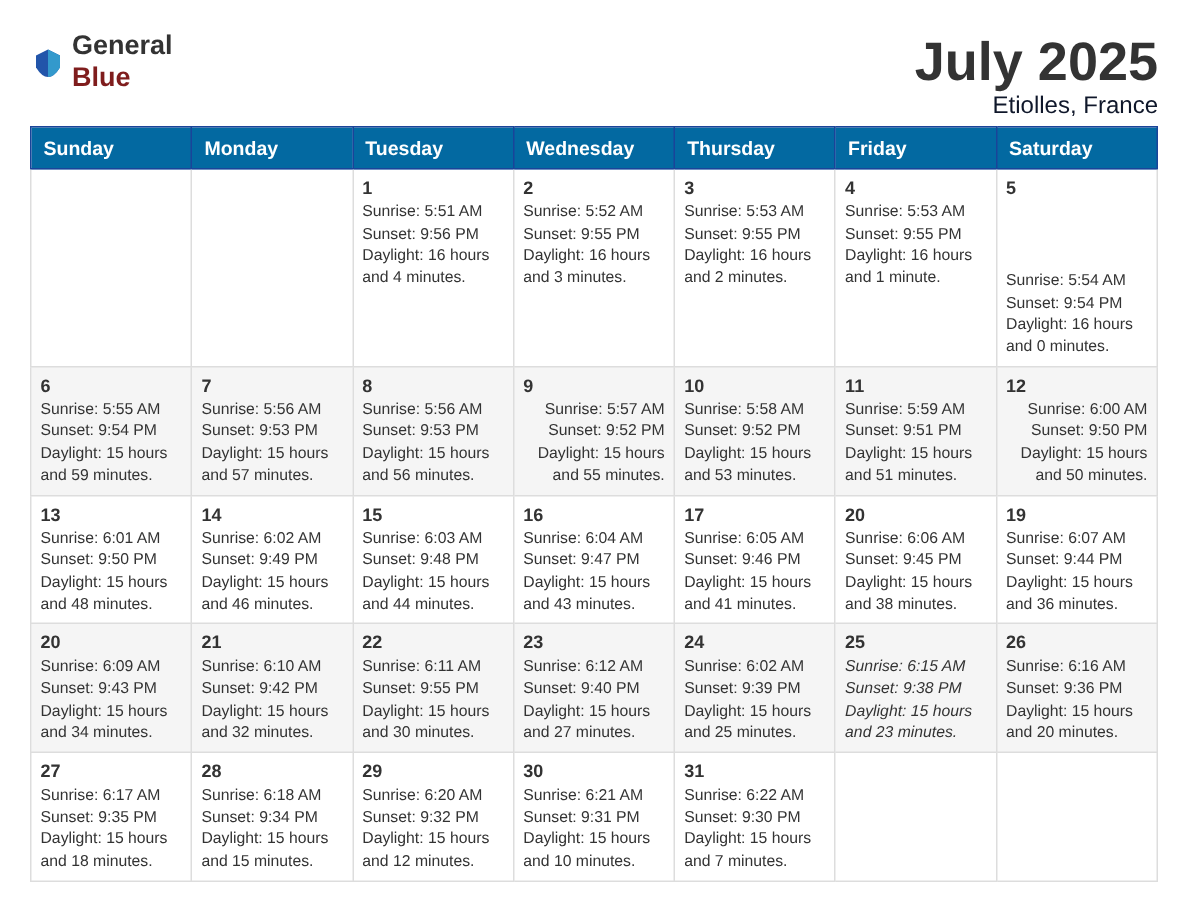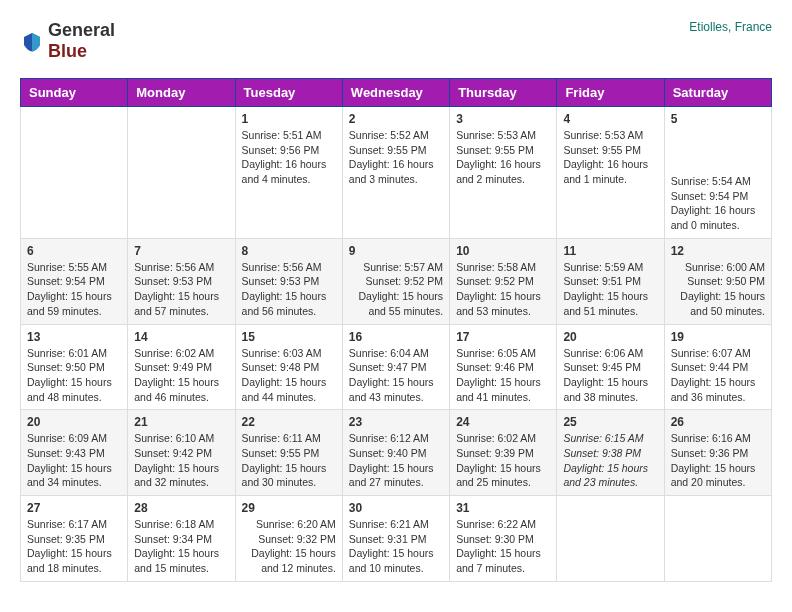--- a/index.html
+++ b/index.html
@@ -7,50 +7,50 @@
       font-family: Arial, sans-serif;
       background: #fff;
       width: 792px;
       min-height: 612px;
       padding: 20px;
     }
     .header {
       display: flex;
       justify-content: space-between;
       align-items: flex-start;
-      margin-bottom: 16px;
+      margin-bottom: 4px;
     }
     .logo {
       display: flex;
       align-items: center;
       gap: 4px;
     }
     .logo-icon {
       width: 24px;
       height: 24px;
     }
     .title-block {
       text-align: right;
     }
     .month-title {
       font-size: 36px;
       font-weight: bold;
       color: #333;
     }
     .location-title {
-      font-size: 12px;
-      color: #0f766e;
+      font-size: 16px;
+      color: #0f172a;
     }
     .calendar {
       width: 100%;
       border-collapse: collapse;
       border: 1px solid #ccc;
     }
     .calendar th {
-      background-color: #a21caf;
+      background-color: #0369a1;
       color: #fff;
       text-align: left;
       padding: 6px 8px;
       font-size: 13px;
       font-weight: bold;
       border: 1px solid #1a4499;
     }
     .calendar td {
       vertical-align: top;
       padding: 5px 6px;
@@ -90,20 +90,21 @@
     <svg class="logo-icon" viewBox="0 0 30 30">
       <path d="M15 5 L25 10 L25 20 Q20 28 15 28 Q10 28 5 20 L5 10 Z" fill="#2255aa"></path>
       <path d="M15 5 L25 10 L25 20 Q20 28 15 28" fill="#3399cc"></path>
     </svg>
     <div>
       <span style="font-size:18px;font-weight:bold;color:#333;">General</span><br>
       <span style="font-size:18px;font-weight:bold;color:#7f1d1d;">Blue</span>
     </div>
   </div>
   <div class="title-block">
+    <div class="month-title">July 2025</div>
     <div class="location-title">Etiolles, France</div>
   </div>
 </div>
 
 <table class="calendar">
   <thead>
     <tr>
     <th>Sunday</th>
         <th>Monday</th>
         <th>Tuesday</th>
@@ -316,21 +317,21 @@
         </td>
         <td>
           <span class="day-num">28</span>
           <div class="day-info" style="white-space: pre-line;">Sunrise: 6:18 AM
 Sunset: 9:34 PM
 Daylight: 15 hours
 and 15 minutes.</div>
         </td>
         <td>
           <span class="day-num">29</span>
-          <div class="day-info" style="white-space: pre-line; text-align: right;">Sunrise: 6:20 AM
+          <div class="day-info" style="white-space: pre-line;">Sunrise: 6:20 AM
 Sunset: 9:32 PM
 Daylight: 15 hours
 and 12 minutes.</div>
         </td>
         <td>
           <span class="day-num">30</span>
           <div class="day-info" style="white-space: pre-line;">Sunrise: 6:21 AM
 Sunset: 9:31 PM
 Daylight: 15 hours
 and 10 minutes.</div>

